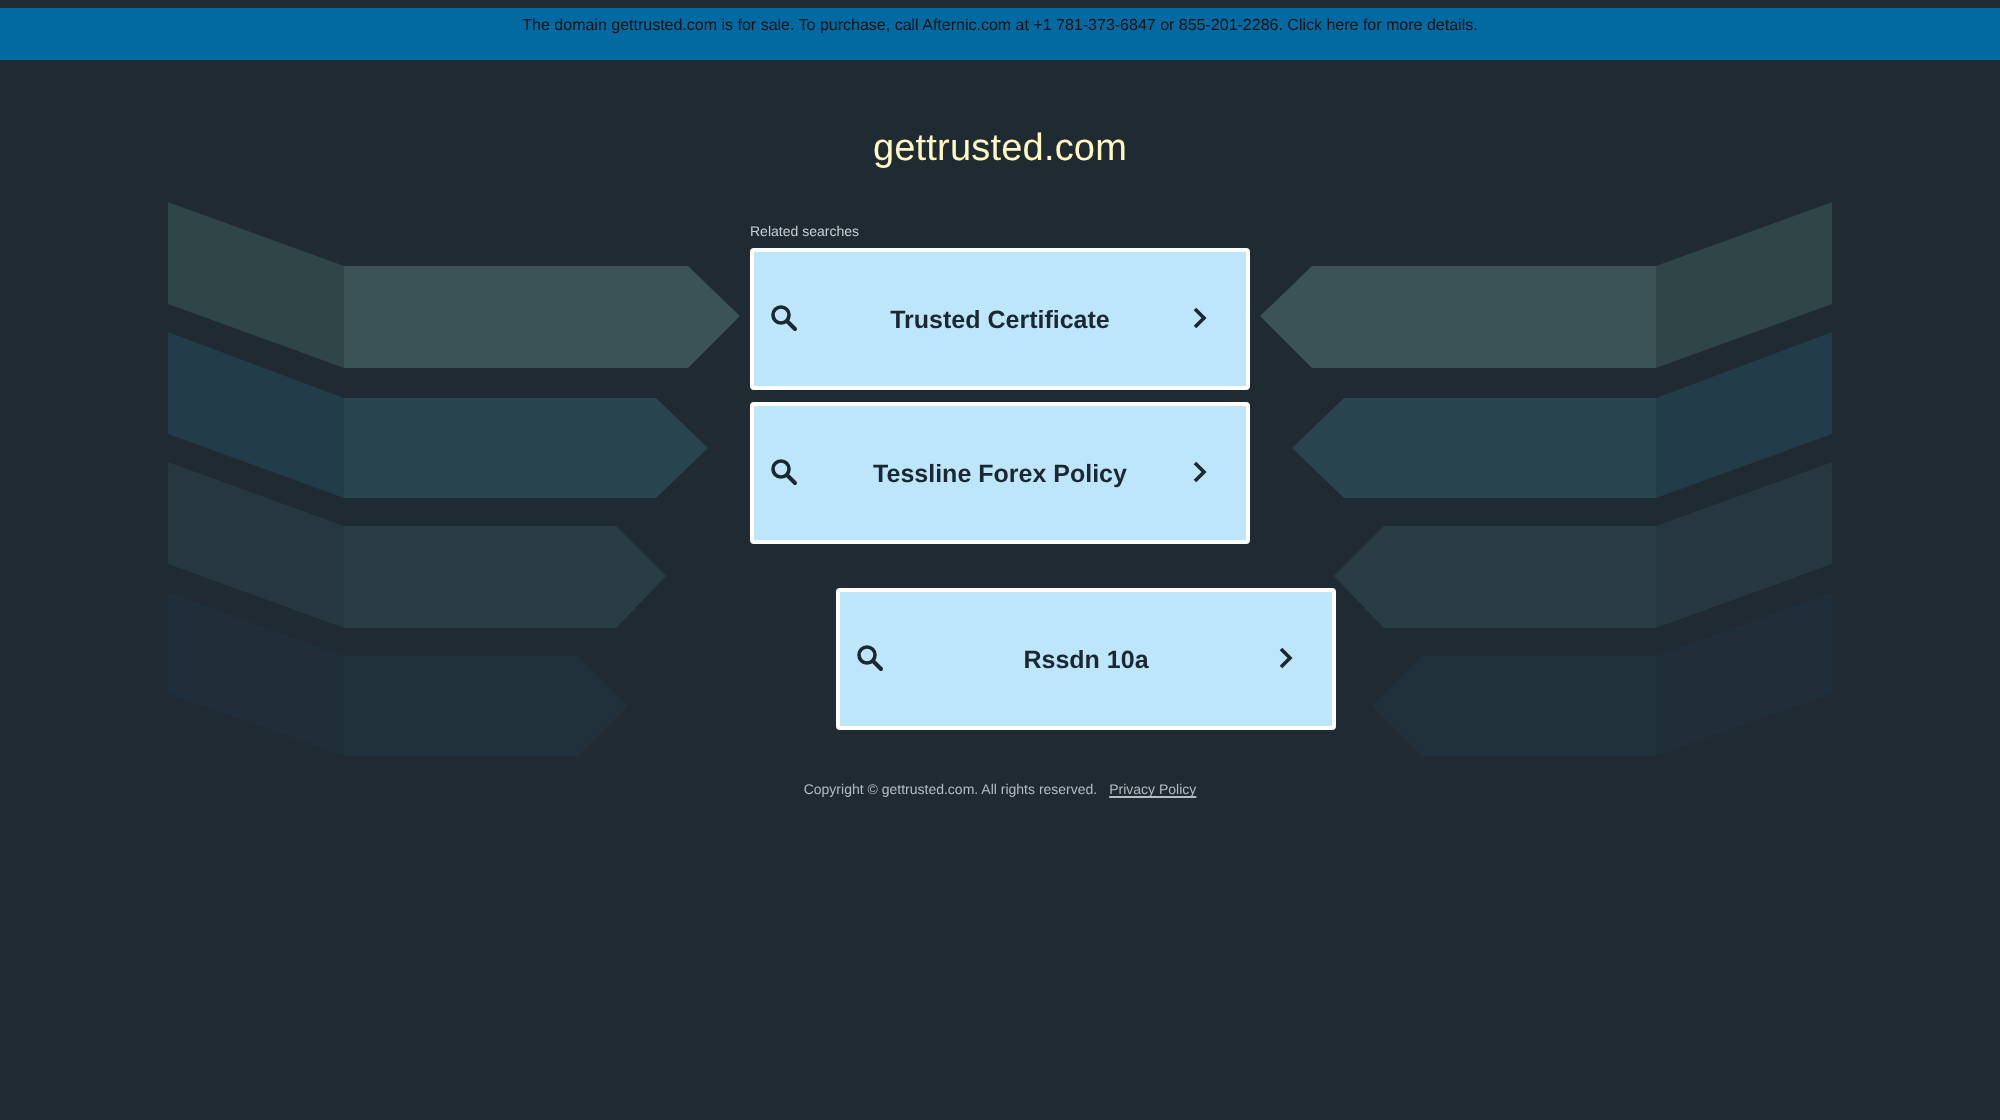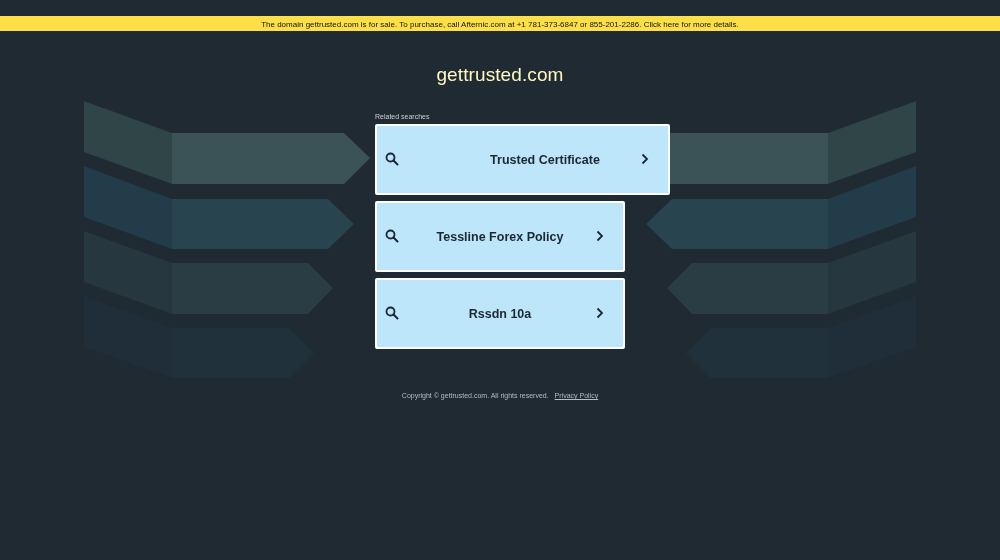--- a/index.html
+++ b/index.html
@@ -3,22 +3,22 @@
 <meta charset="utf-8">
 <style>
   html, body { margin: 0; padding: 0; }
   body {
     width: 1000px; height: 560px; overflow: hidden;
     background: #1f2a33;
     font-family: "Liberation Sans", sans-serif;
     position: relative;
   }
   .banner {
-    position: absolute; left: 0; top: 16px; width: 1000px; height: 15px;
-    background: #fde047; color: #111;
+    position: absolute; left: 0; top: 4px; width: 1000px; height: 26px;
+    background: #0369a1; color: #111;
     font-size: 8px; line-height: 17px; text-align: center;
     cursor: pointer;
   }
   .bg-art { position: absolute; left: 0; top: 0; width: 1000px; height: 560px; }
   .domain-title {
     position: absolute; top: 64px; left: 0; width: 1000px; text-align: center;
     color: #fef9c3; font-size: 19px; letter-spacing: 0.1px;
   }
   .related-label {
     position: absolute; top: 113px; left: 375px;
@@ -74,21 +74,21 @@
     <polygon points="828,328 711,328 686,353 711,378 828,378" fill="#21313b"></polygon>
   </g>
 </svg>
 
 <div class="banner">The domain gettrusted.com is for sale. To purchase, call Afternic.com at +1 781-373-6847 or 855-201-2286. Click here for more details.</div>
 
 <div class="domain-title">gettrusted.com</div>
 
 <div class="related-label">Related searches</div>
 
-<div class="card" style="top:124px;padding-left:45px;">
+<div class="card" style="top:124px;">
   <svg class="search-ic" viewBox="0 0 14 14">
     <circle cx="5.5" cy="5.5" r="4" fill="none" stroke="#1b2832" stroke-width="1.8"></circle>
     <line x1="8.5" y1="8.5" x2="12.5" y2="12.5" stroke="#1b2832" stroke-width="2" stroke-linecap="round"></line>
   </svg>
   <span class="label">Trusted Certificate</span>
   <svg class="chev-ic" viewBox="0 0 10 12">
     <polyline points="2.5,1.5 7,6 2.5,10.5" fill="none" stroke="#1b2832" stroke-width="1.8"></polyline>
   </svg>
 </div>
 
@@ -96,21 +96,21 @@
   <svg class="search-ic" viewBox="0 0 14 14">
     <circle cx="5.5" cy="5.5" r="4" fill="none" stroke="#1b2832" stroke-width="1.8"></circle>
     <line x1="8.5" y1="8.5" x2="12.5" y2="12.5" stroke="#1b2832" stroke-width="2" stroke-linecap="round"></line>
   </svg>
   <span class="label">Tessline Forex Policy</span>
   <svg class="chev-ic" viewBox="0 0 10 12">
     <polyline points="2.5,1.5 7,6 2.5,10.5" fill="none" stroke="#1b2832" stroke-width="1.8"></polyline>
   </svg>
 </div>
 
-<div class="card" style="top:278px;">
+<div class="card" style="top:294px;margin-left:43px;">
   <svg class="search-ic" viewBox="0 0 14 14">
     <circle cx="5.5" cy="5.5" r="4" fill="none" stroke="#1b2832" stroke-width="1.8"></circle>
     <line x1="8.5" y1="8.5" x2="12.5" y2="12.5" stroke="#1b2832" stroke-width="2" stroke-linecap="round"></line>
   </svg>
   <span class="label">Rssdn 10a</span>
   <svg class="chev-ic" viewBox="0 0 10 12">
     <polyline points="2.5,1.5 7,6 2.5,10.5" fill="none" stroke="#1b2832" stroke-width="1.8"></polyline>
   </svg>
 </div>
 

